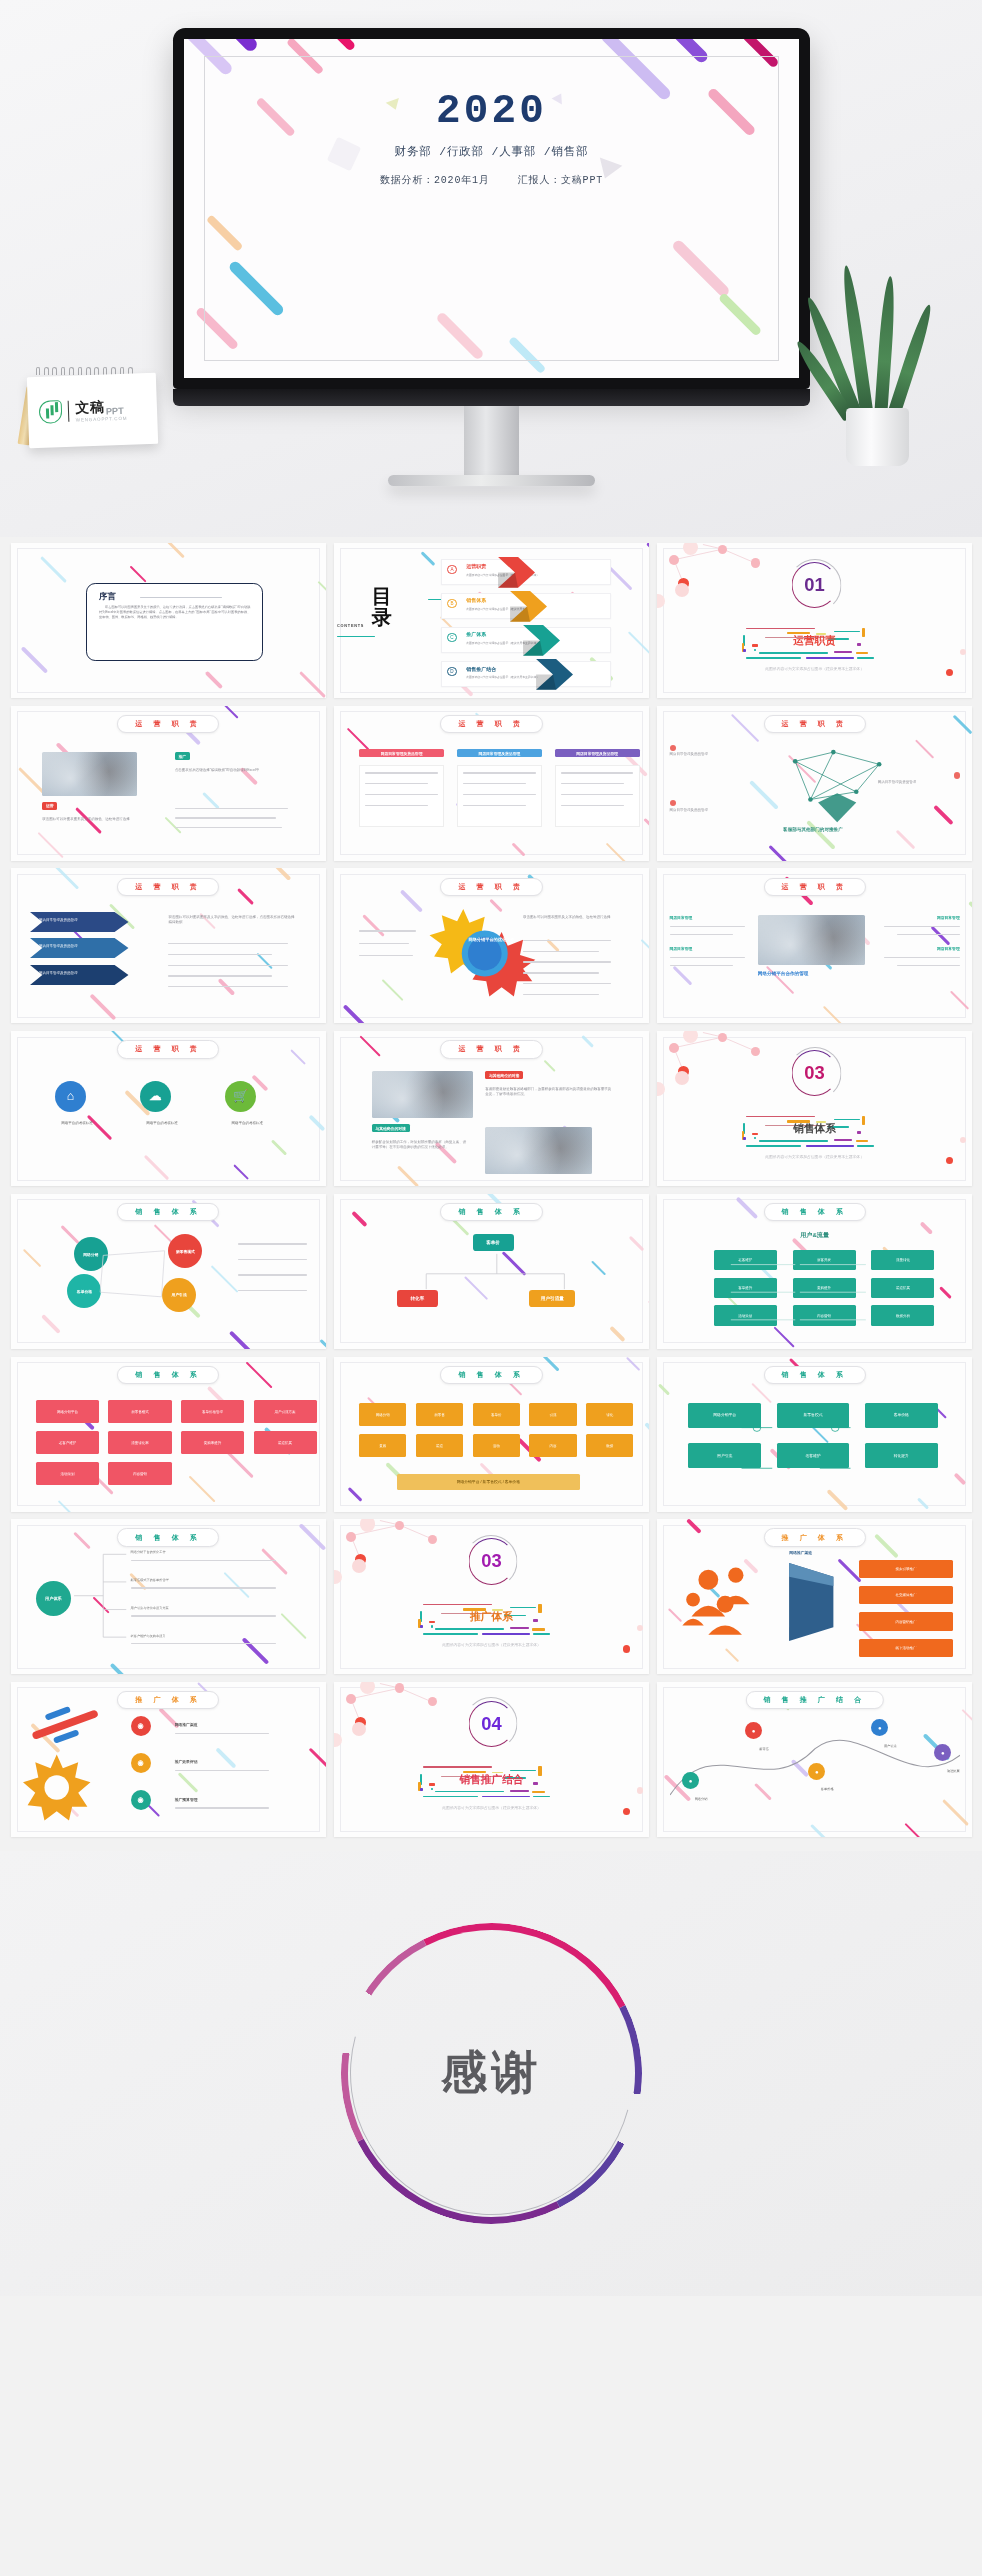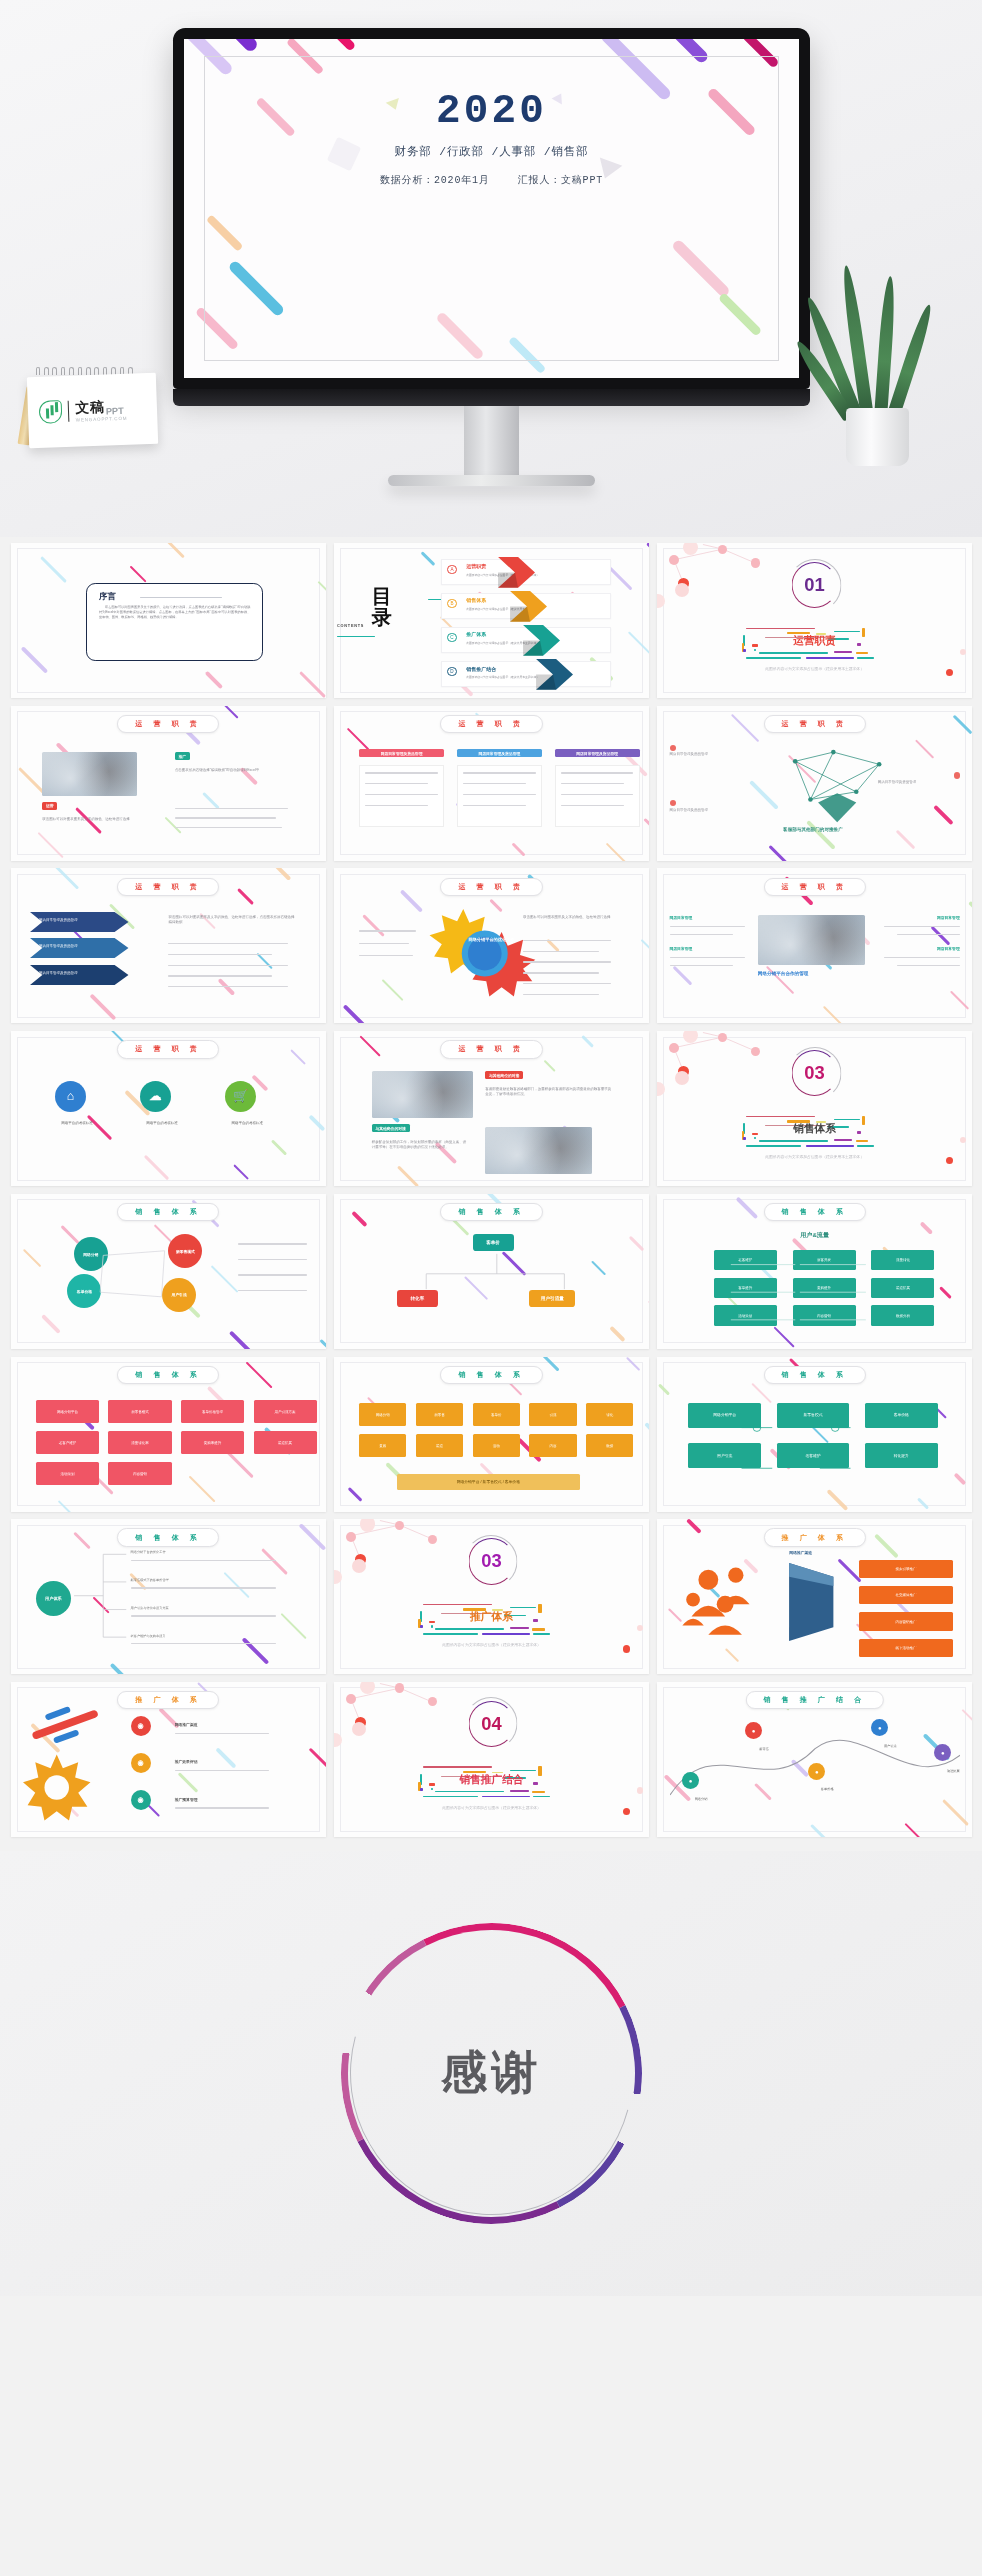--- a/index.html
+++ b/index.html
@@ -1030,21 +1030,21 @@
           <div class="dn" style="left:61px;top:1.5px;width:9.2px;height:9.2px;background:#f7b6bd"></div>
           <div class="dn" style="left:94px;top:15.4px;width:9.2px;height:9.2px;background:#f7b6bd"></div>
           <div class="dn" style="left:21.5px;top:35px;width:10.7px;height:10.7px;background:#f04b3c"></div>
           <div class="dn" style="left:18.4px;top:40px;width:14px;height:14px;background:#fadada"></div>
           <div class="dn" style="left:26px;top:-3.1px;width:15.4px;height:15.4px;background:#fbe1e1"></div>
           <div class="dn" style="left:-6.1px;top:51px;width:14px;height:14px;background:#fbe2e2"></div>
         </div>
     <div class="sect-num">
       <div class="sect-ring"></div>
           <div class="sect-ring2"></div>
-      <span style="color:#be185d">04</span>
+      <span style="color:#6d28d9">04</span>
     </div>
     <div class="sect-deco">
           <i style="left:4.6px;top:1.5px;width:69px;height:1.5px;background:#d2576b;border-radius:0.8px"></i>
           <i style="left:45px;top:6.1px;width:23px;height:2.3px;background:#efa01e;border-radius:0.8px"></i>
           <i style="left:74px;top:7px;width:10.7px;height:1.5px;background:#e8e07a;border-radius:0.8px"></i>
           <i style="left:92px;top:4.6px;width:26px;height:1.5px;background:#1fb5a6;border-radius:0.8px"></i>
           <i style="left:120px;top:1.5px;width:3.1px;height:9.2px;background:#efa01e;border-radius:0.8px"></i>
           <i style="left:23px;top:10.7px;width:61px;height:1.5px;background:#d08a93;border-radius:0.8px"></i>
           <i style="left:86px;top:12.3px;width:21.5px;height:1.5px;background:#1fb5a6;border-radius:0.8px"></i>
           <i style="left:1.5px;top:9.2px;width:2.3px;height:10.7px;background:#1fb5a6;border-radius:0.8px"></i>

